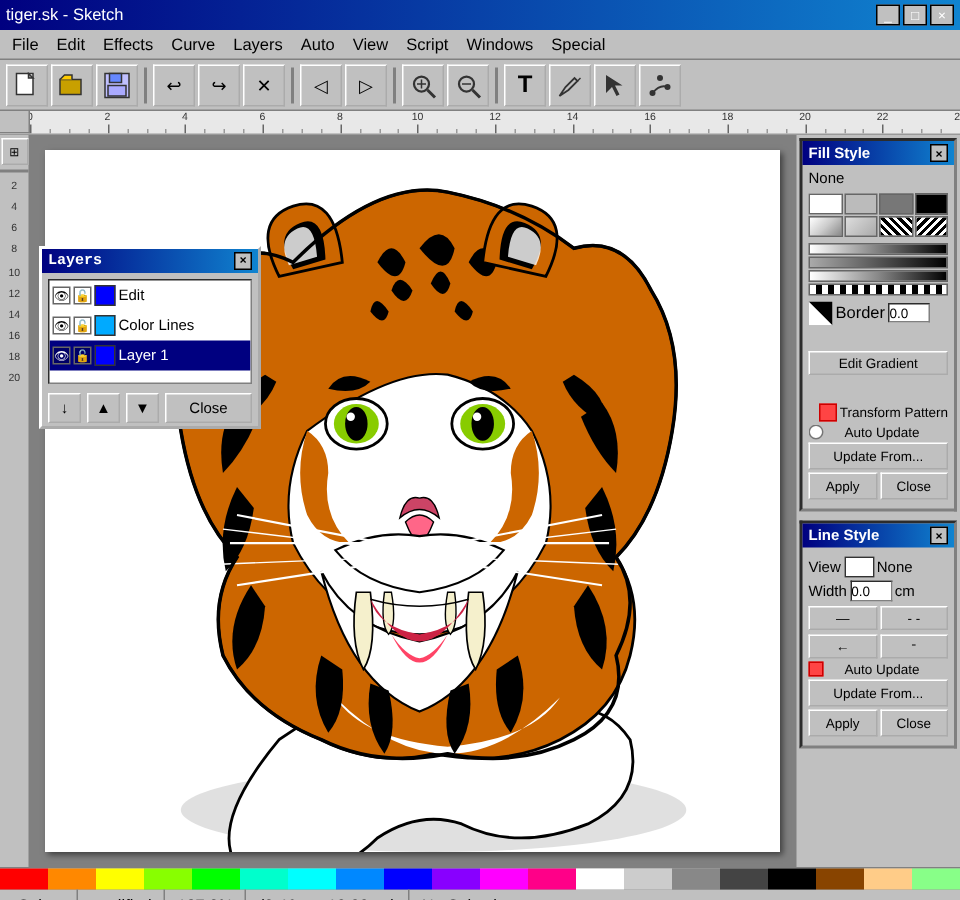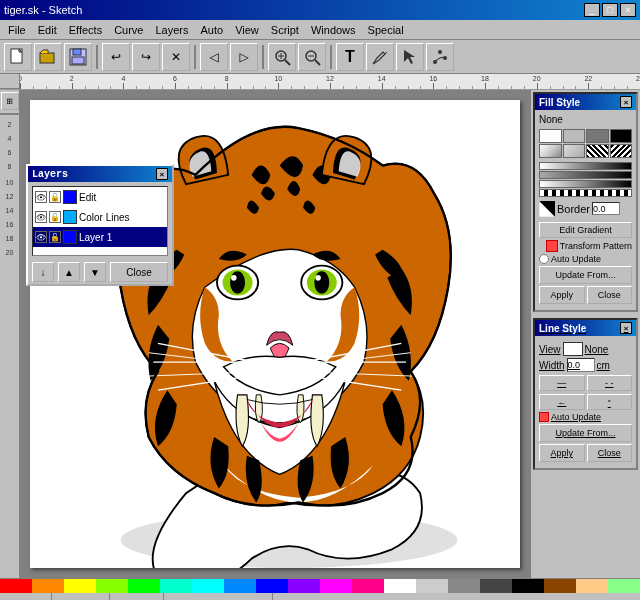--- a/index.html
+++ b/index.html
@@ -241,21 +241,20 @@
       background: #c0c0c0;
       border: 1px outset #ffffff;
       font-size: 10px;
       cursor: pointer;
       display: flex; align-items: center; justify-content: center;
     }
 
     
     #line-style-panel {
       margin-top: 4px;
-      text-decoration: underline;
     }
     .line-row {
       display: flex;
       align-items: center;
       font-size: 10px;
       margin: 2px 0;
       gap: 2px;
     }
     .line-color-box {
       width: 20px; height: 14px;
@@ -319,21 +318,21 @@
       flex: 1;
       position: relative;
       overflow: hidden;
     }
 
     
     .auto-update-row {
       display: flex;
       align-items: flex-end;
       font-size: 9px;
-      gap: 2px;
+      gap: 14px;
       margin: 2px 0;
     }
     .auto-update-row input[type=radio] {
       width: 10px; height: 10px;
     }
     .panel-btn-row {
       display: flex;
       gap: 2px;
       margin: 2px 0;
     }
@@ -356,21 +355,21 @@
       height: 8px;
       border: 1px solid #666;
     }
     .edit-gradient-btn {
       width: 100%;
       height: 16px;
       background: #c0c0c0;
       border: 1px outset #ffffff;
       font-size: 9px;
       cursor: pointer;
-      margin-bottom: 2px;
+      margin-bottom: 19px;
     }
     .transform-pattern-row {
       display: flex;
       align-items: center;
       font-size: 9px;
       gap: 2px;
       margin-bottom: 2px;
       justify-content: flex-end;
     }
     .transform-icon {
@@ -709,21 +708,21 @@
           <div class="swatch" style="background:repeating-linear-gradient(-45deg,#000 0,#000 2px,#fff 2px,#fff 4px);"></div>
         </div>
         
         <div class="gradient-bars">
           <div class="gradient-bar" style="background:linear-gradient(to right,#ffffff,#000000);"></div>
           <div class="gradient-bar" style="background:linear-gradient(to right,#aaaaaa,#000000);"></div>
           <div class="gradient-bar" style="background:linear-gradient(to right,#ffffff,#888888,#000000);"></div>
           <div class="gradient-bar" style="background:repeating-linear-gradient(90deg,#fff 0,#fff 4px,#000 4px,#000 8px);"></div>
         </div>
         
-        <div style="display:flex; gap:2px; margin-bottom:5px; align-items:center;">
+        <div style="display:flex; gap:2px; margin-bottom:17px; align-items:center;">
           <svg width="16" height="16" viewBox="0 0 16 16">
               <polygon points="0,0 16,0 16,16" fill="black"></polygon>
               <polygon points="0,0 0,16 16,16" fill="white" stroke="#aaa" stroke-width="0.5"></polygon>
             </svg>
           <span>Border</span>
           <input type="text" class="fill-row" style="width: 28px; height: 13px; font-size: 9px; border: 1px inset rgb(128, 128, 128);" value="0.0">
         </div>
         <button class="edit-gradient-btn">Edit Gradient</button>
         
         <div class="transform-pattern-row">

